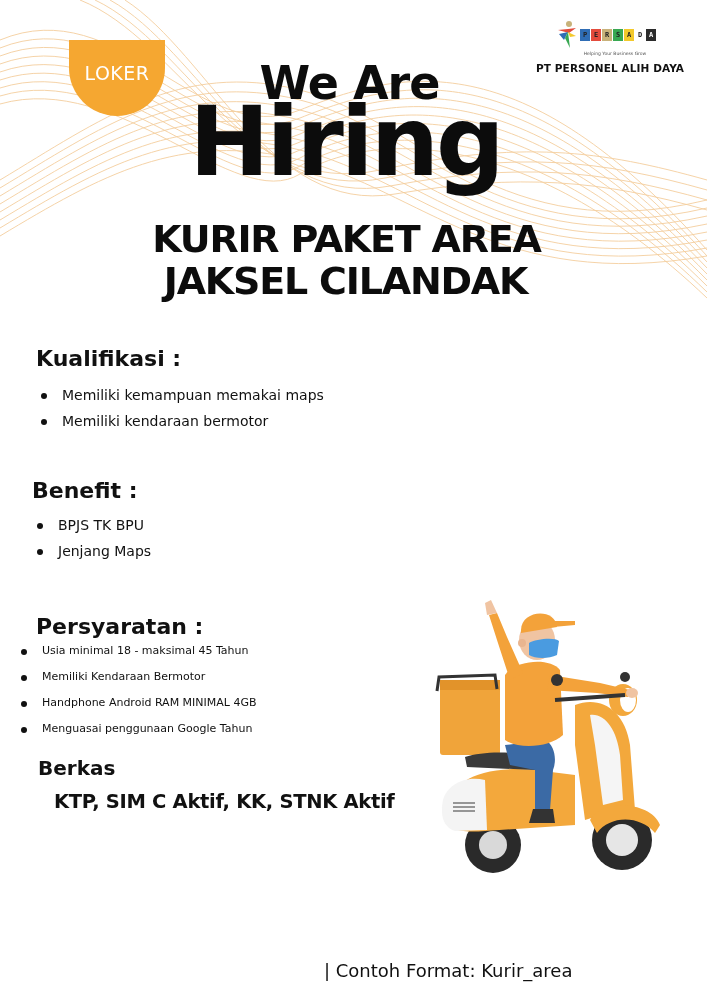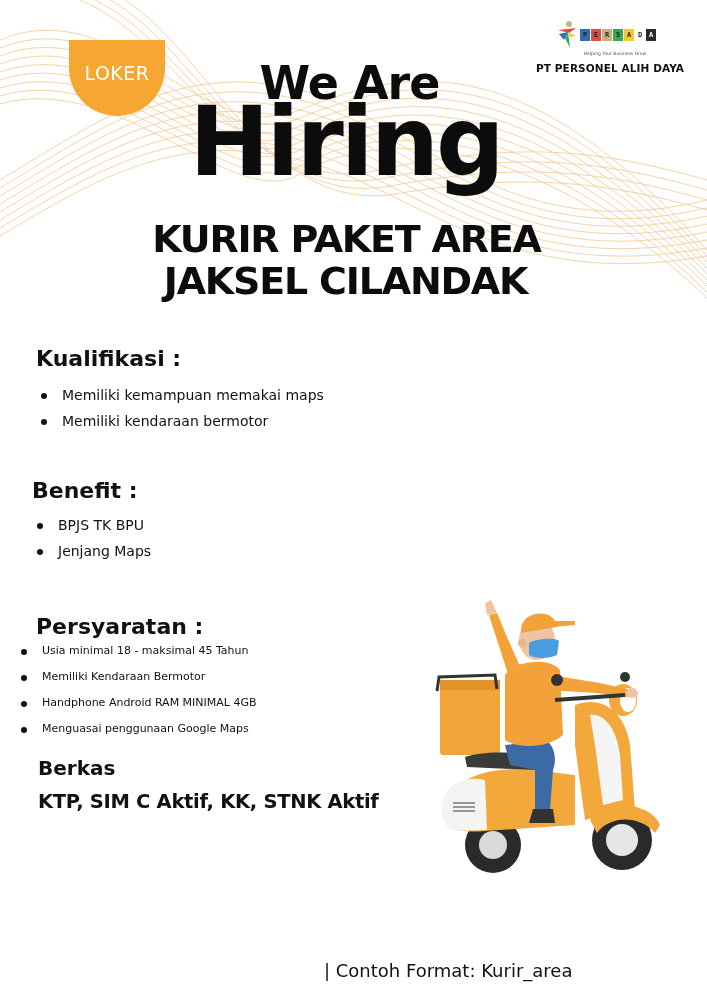--- a/index.html
+++ b/index.html
@@ -30,21 +30,21 @@
   .hl { position: absolute; left: 0; width: 707px; text-align: center; font-weight: bold; z-index: 2; color: #0c0c0c; }
   .hl-1 { top: 56px; font-size: 46px; letter-spacing: -1px; left: -4px; }
   .hl-2 { top: 90px; font-size: 96px; letter-spacing: -3px; line-height: 1.1; left: -8px; }
   .hl-3 { top: 218px; font-size: 38px; letter-spacing: -1.2px; left: -7px; line-height: 1.15; }
   .hl-4 { top: 260px; font-size: 38px; letter-spacing: -1.2px; left: -8px; line-height: 1.15; }
   .sec-title { position: absolute; font-weight: bold; font-size: 22px; z-index: 2; }
   ul.bl { position: absolute; margin: 0; padding: 0; list-style: none; z-index: 2; font-size: 14px; }
   ul.bl li { position: relative; padding-left: 26px; line-height: 26px; }
   ul.bl li::before { content: ""; position: absolute; left: 5px; top: 11px; width: 6px; height: 6px; border-radius: 50%; background: #111; }
   .berkas-title { position: absolute; left: 38px; top: 756px; font-size: 20px; font-weight: bold; }
-  .berkas-val { position: absolute; left: 38px; top: 790px; font-size: 19.5px; font-weight: bold; letter-spacing: -0.3px; }
+  .berkas-val { position: absolute; left: 54px; top: 790px; font-size: 19.5px; font-weight: bold; letter-spacing: -0.3px; }
   .footer { position: absolute; left: 324px; top: 960px; font-size: 18px; }
   .courier { position: absolute; left: 425px; top: 595px; width: 250px; height: 290px; z-index: 2; }
 </style>
 </head>
 <body>
 
 <svg class="waves" viewBox="0 0 707 300" preserveAspectRatio="none">
   <g fill="none" stroke="#f2c58c" stroke-width="0.9" opacity="0.85">
     <path d="M0 40 C 120 -10, 200 150, 300 110 S 520 40, 707 250"></path>
     <path d="M0 48 C 120 0, 200 158, 300 118 S 520 50, 707 256"></path>
@@ -110,21 +110,21 @@
 <ul class="bl" style="left:32px; top:512px;">
   <li>BPJS TK BPU</li>
   <li>Jenjang Maps</li>
 </ul>
 
 <div class="sec-title" style="left:36px; top:614px;">Persyaratan :</div>
 <ul class="bl" style="left:16px; top:638px; font-size:11px;">
   <li>Usia minimal 18 - maksimal 45 Tahun</li>
   <li>Memiliki Kendaraan Bermotor</li>
   <li>Handphone Android RAM MINIMAL 4GB</li>
-  <li>Menguasai penggunaan Google Maps</li>
+  <li>Menguasai penggunaan Google Tahun</li>
 </ul>
 
 <div class="berkas-title">Berkas</div>
 <div class="berkas-val">KTP, SIM C Aktif, KK, STNK Aktif</div>
 
 <svg class="courier" viewBox="0 0 250 290">
 
   <circle cx="68" cy="250" r="28" fill="#2a2a2a"></circle>
   <circle cx="68" cy="250" r="14" fill="#d9d9d9"></circle>
 

